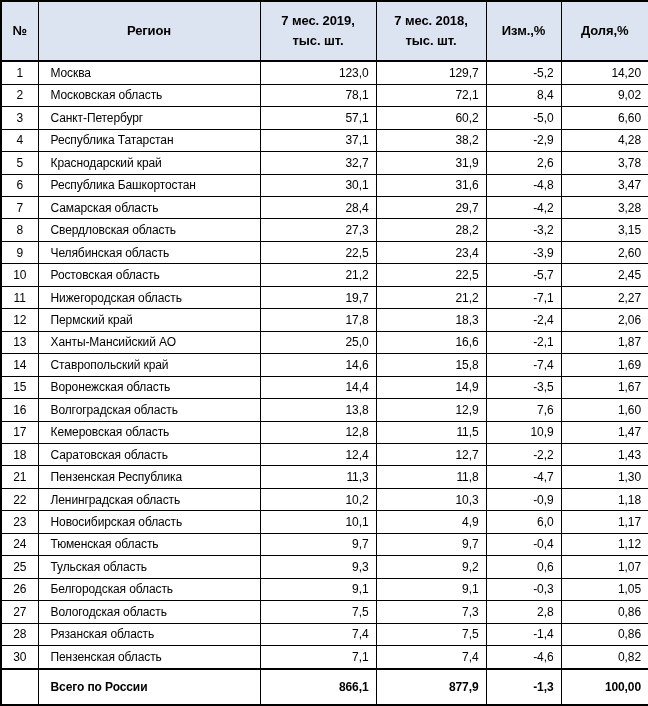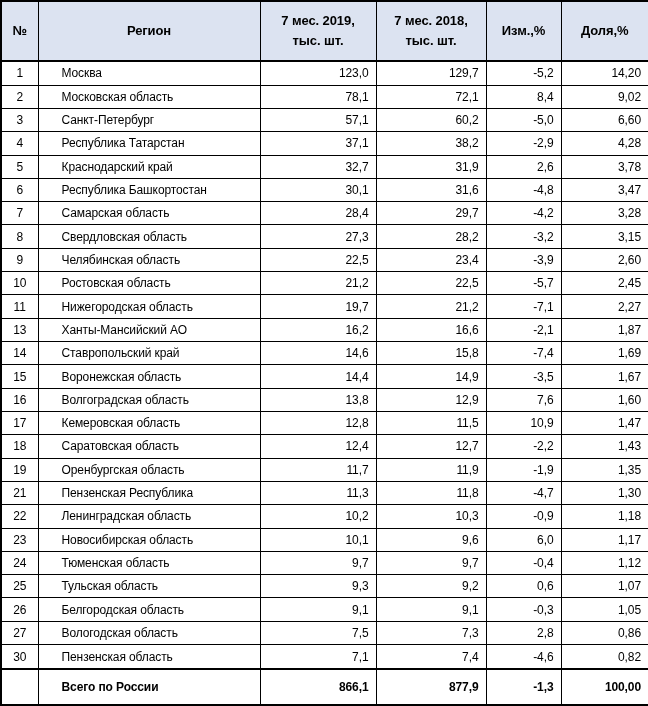--- a/index.html
+++ b/index.html
@@ -44,21 +44,21 @@
     white-space:pre-line;
     line-height:1.55;
     border-bottom:2px solid var(--border);
   }
   tbody td,tfoot td{
     font-size:12px;
     vertical-align:middle;
     padding:0;
   }
   td.c0{text-align:center;}
-  td.c1{text-align:left;padding-left:23px;}
+  td.c1{text-align:left;padding-left:12px;}
   td.c2,td.c3,td.c4,td.c5{text-align:right;padding-right:7px;}
   tfoot tr{height:36px;}
   tfoot td{
     font-weight:bold;
     border-top:2px solid var(--border);
   }
 </style>
 </head>
 <body>
 
@@ -166,23 +166,31 @@
       </tr>
       <tr>
         <td class="c0">11</td>
         <td class="c1">Нижегородская область</td>
         <td class="c2">19,7</td>
         <td class="c3">21,2</td>
         <td class="c4">-7,1</td>
         <td class="c5">2,27</td>
       </tr>
       <tr>
+        <td class="c0">12</td>
+        <td class="c1">Пермский край</td>
+        <td class="c2">17,8</td>
+        <td class="c3">18,3</td>
+        <td class="c4">-2,4</td>
+        <td class="c5">2,06</td>
+      </tr>
+      <tr>
         <td class="c0">13</td>
         <td class="c1">Ханты-Мансийский АО</td>
-        <td class="c2">16,2</td>
+        <td class="c2">25,0</td>
         <td class="c3">16,6</td>
         <td class="c4">-2,1</td>
         <td class="c5">1,87</td>
       </tr>
       <tr>
         <td class="c0">14</td>
         <td class="c1">Ставропольский край</td>
         <td class="c2">14,6</td>
         <td class="c3">15,8</td>
         <td class="c4">-7,4</td>
@@ -214,48 +222,40 @@
       </tr>
       <tr>
         <td class="c0">18</td>
         <td class="c1">Саратовская область</td>
         <td class="c2">12,4</td>
         <td class="c3">12,7</td>
         <td class="c4">-2,2</td>
         <td class="c5">1,43</td>
       </tr>
       <tr>
-        <td class="c0">19</td>
-        <td class="c1">Оренбургская область</td>
-        <td class="c2">11,7</td>
-        <td class="c3">11,9</td>
-        <td class="c4">-1,9</td>
-        <td class="c5">1,35</td>
-      </tr>
-      <tr>
         <td class="c0">21</td>
         <td class="c1">Пензенская Республика</td>
         <td class="c2">11,3</td>
         <td class="c3">11,8</td>
         <td class="c4">-4,7</td>
         <td class="c5">1,30</td>
       </tr>
       <tr>
         <td class="c0">22</td>
         <td class="c1">Ленинградская область</td>
         <td class="c2">10,2</td>
         <td class="c3">10,3</td>
         <td class="c4">-0,9</td>
         <td class="c5">1,18</td>
       </tr>
       <tr>
         <td class="c0">23</td>
         <td class="c1">Новосибирская область</td>
         <td class="c2">10,1</td>
-        <td class="c3">9,6</td>
+        <td class="c3">4,9</td>
         <td class="c4">6,0</td>
         <td class="c5">1,17</td>
       </tr>
       <tr>
         <td class="c0">24</td>
         <td class="c1">Тюменская область</td>
         <td class="c2">9,7</td>
         <td class="c3">9,7</td>
         <td class="c4">-0,4</td>
         <td class="c5">1,12</td>
@@ -275,20 +275,28 @@
         <td class="c3">9,1</td>
         <td class="c4">-0,3</td>
         <td class="c5">1,05</td>
       </tr>
       <tr>
         <td class="c0">27</td>
         <td class="c1">Вологодская область</td>
         <td class="c2">7,5</td>
         <td class="c3">7,3</td>
         <td class="c4">2,8</td>
+        <td class="c5">0,86</td>
+      </tr>
+      <tr>
+        <td class="c0">28</td>
+        <td class="c1">Рязанская область</td>
+        <td class="c2">7,4</td>
+        <td class="c3">7,5</td>
+        <td class="c4">-1,4</td>
         <td class="c5">0,86</td>
       </tr>
       <tr>
         <td class="c0">30</td>
         <td class="c1">Пензенская область</td>
         <td class="c2">7,1</td>
         <td class="c3">7,4</td>
         <td class="c4">-4,6</td>
         <td class="c5">0,82</td>
       </tr>

